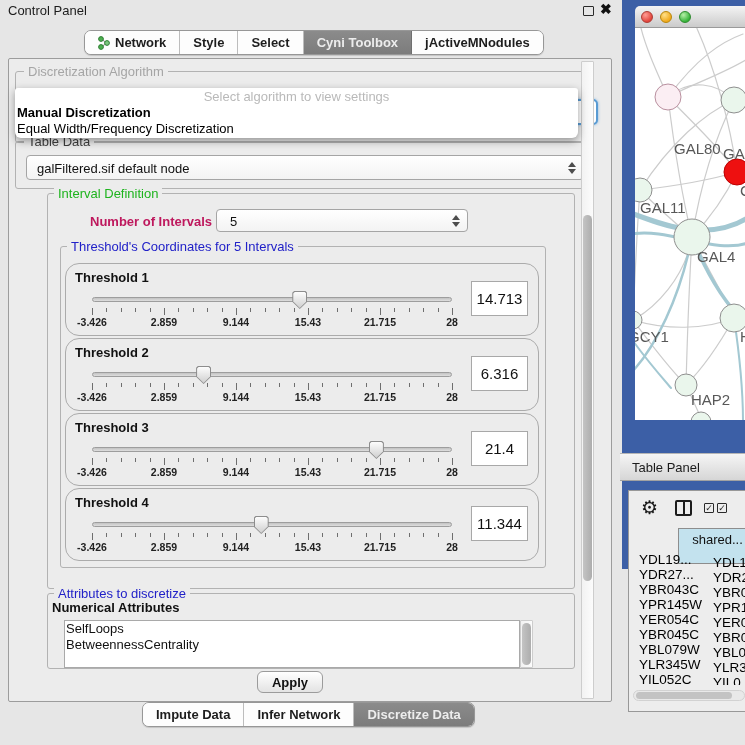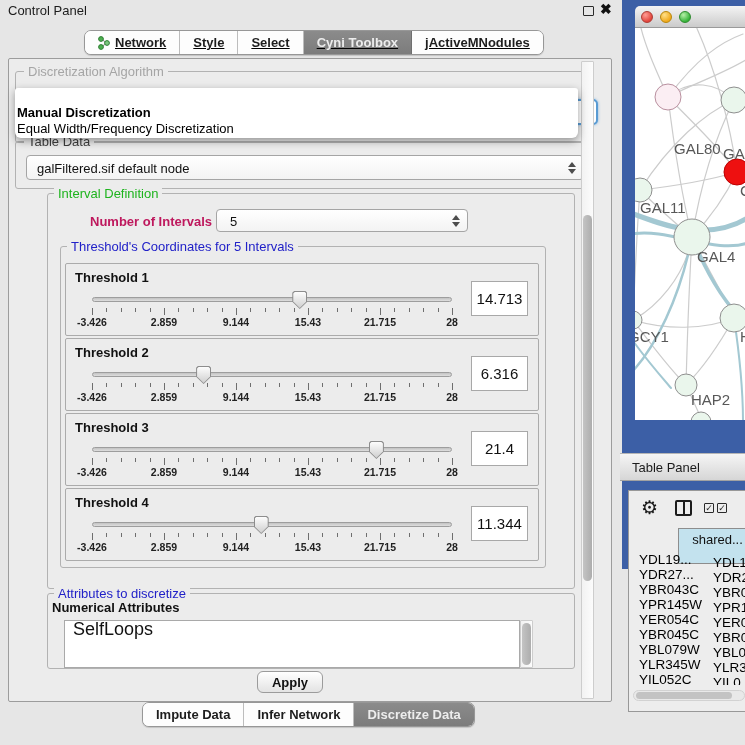--- a/index.html
+++ b/index.html
@@ -11,21 +11,21 @@
   #control-panel{position:absolute;left:0;top:0;width:620px;height:745px;background:#e6e6e6;}
   #cp-titlebar{position:absolute;left:0;top:0;width:620px;height:22px;}
   #cp-title{position:absolute;left:8px;top:3px;font-size:13px;color:#1c1c1c;}
   #float-icon{position:absolute;left:583px;top:6px;width:11px;height:10px;border:1.6px solid #2a2a2a;border-radius:1px;}
   #close-icon{position:absolute;left:600px;top:1px;font-size:14px;font-weight:bold;color:#111;}
 
   .segbar{position:absolute;display:flex;height:25px;border:1px solid #979797;border-radius:7px;overflow:hidden;background:#fff;box-shadow:0 1px 1px rgba(0,0,0,.15);}
   .seg{display:flex;align-items:center;gap:5px;padding:0 13px;font-size:13px;font-weight:bold;color:#1d1d1d;background:#fdfdfd;border-right:1px solid #bdbdbd;white-space:nowrap;}
   .seg:last-child{border-right:none;}
   .seg.sel{background:linear-gradient(#8b8b8b,#7c7c7c);color:#ededed;border-right-color:#6f6f6f;}
-  #top-tabs{left:84px;top:30px;text-decoration:underline;}
+  #top-tabs{left:84px;top:30px;}
   #bottom-tabs{left:142px;top:702px;}
 
   #cp-content{position:absolute;left:8px;top:58px;width:604px;height:644px;background:#ececec;border:1px solid #9c9c9c;border-radius:2px;}
 
   .groupbox{position:absolute;border:1px solid #b2b2b2;border-radius:3px;}
   .grouptitle{position:absolute;top:-8px;left:8px;background:#ececec;padding:0 4px;font-size:13px;white-space:nowrap;}
   .gt-gray{color:#a5a5a5;}
   .gt-dark{color:#3f3f3f;}
   .gt-green{color:#1eb41e;}
   .gt-blue{color:#2121c8;}
@@ -38,40 +38,40 @@
   .stepper .dn{border-top:5px solid #4d4d4d;}
 
   
   #algo-ring{position:absolute;left:556px;top:27px;width:26px;height:26px;background:#fff;border:2px solid #599bd3;border-radius:5px;box-shadow:0 0 3px #7fb3e0;}
   #algo-popup{position:absolute;left:6px;top:29px;width:563px;height:50px;background:#fff;border-radius:3px 3px 6px 6px;box-shadow:0 3px 9px rgba(0,0,0,.38);z-index:10;}
   #algo-hint{position:absolute;left:0;top:1px;width:100%;text-align:center;font-size:13px;color:#b9b9b9;}
   #algo-opt1{position:absolute;left:2px;top:17px;font-size:13px;font-weight:bold;color:#000;}
   #algo-opt2{position:absolute;left:2px;top:33px;font-size:13px;color:#000;}
 
   
-  .thr-panel{position:absolute;left:4px;width:474px;height:73px;border:1px solid #ababab;border-radius:2px;}
+  .thr-panel{position:absolute;left:4px;width:474px;height:73px;border:1px solid #ababab;border-radius:14px;}
   .thr-label{position:absolute;left:9px;top:6px;font-size:13px;font-weight:bold;color:#111;}
   .thr-track{position:absolute;left:26px;top:33px;width:360px;height:5px;background:linear-gradient(#c2c2c2,#dedede);border:1px solid #9d9d9d;border-radius:3px;}
   .thr-thumb{position:absolute;top:27px;width:15px;height:18px;background:#8d8d8d;clip-path:polygon(50% 100%,0 60%,0 10%,12% 0,88% 0,100% 10%,100% 60%);}
   .thr-thumb i{position:absolute;left:1px;top:1px;width:13px;height:16px;background:linear-gradient(#fdfdfd,#cfcfcf);clip-path:polygon(50% 100%,0 60%,0 10%,12% 0,88% 0,100% 10%,100% 60%);}
   .thr-ticks{position:absolute;left:26px;top:44px;width:360px;height:8px;}
   .thr-ticks b{position:absolute;top:0;width:1px;background:#6e6e6e;}
   .thr-ticklabels{position:absolute;left:26px;top:52px;width:360px;height:14px;}
   .thr-ticklabels span{position:absolute;transform:translateX(-50%);font-size:10.5px;font-weight:bold;color:#222;white-space:nowrap;}
   .thr-value{position:absolute;right:10px;top:17px;width:57px;height:35px;background:#fff;border:1px solid #a8a8a8;font-size:15px;color:#111;text-align:center;line-height:33px;}
 
   
   .vscroll{position:absolute;background:linear-gradient(to right,#f2f2f2,#fcfcfc);border:1px solid #cdcdcd;border-radius:1px;}
   .vthumb{position:absolute;left:1px;width:9px;background:linear-gradient(to right,#c4c4c4,#adadad);border-radius:6px;}
   .hscroll{position:absolute;height:11px;background:#e9e9e9;border-radius:6px;border:1px solid #d2d2d2;}
   .hthumb{position:absolute;top:1px;height:7px;background:#c3c3c3;border-radius:5px;}
 
   
   #attr-list{position:absolute;left:16px;top:26px;width:456px;height:48px;background:#fff;border:1px solid #a9a9a9;overflow:hidden;}
-  #attr-list .row{font-size:18px;color:#111;line-height:16px;padding-left:8px;white-space:nowrap;}
+  #attr-list .row{font-size:13px;color:#111;line-height:16px;padding-left:1px;white-space:nowrap;}
 
   .pushbtn{position:absolute;background:linear-gradient(#ffffff,#e3e3e3);border:1px solid #9b9b9b;border-radius:6px;font-size:13px;font-weight:bold;color:#111;text-align:center;}
 
   
   #net-window{position:absolute;left:622px;top:0;width:123px;height:569px;background:#3c5fa6;}
   #net-inner{position:absolute;left:13px;top:6px;width:112px;height:414px;}
   #net-titlebar{position:absolute;left:0;top:0;width:112px;height:22px;background:linear-gradient(#f4f4f4,#cbcbcb);border-bottom:1px solid #9a9a9a;border-radius:5px 0 0 0;}
   .tl{position:absolute;top:5px;width:12px;height:12px;border-radius:50%;}
   #tl-red{left:6px;background:radial-gradient(circle at 35% 30%,#ff9d94,#e2453c 70%);border:1px solid #ad3b34;}
   #tl-yellow{left:25px;background:radial-gradient(circle at 35% 30%,#ffe08a,#f0a91c 70%);border:1px solid #b8860b;}
@@ -133,20 +133,21 @@
     </div>
 
   <div id="cp-content">
 
     <div class="groupbox" style="left:6px;top:12px;width:578px;height:72px;">
       <span class="grouptitle gt-gray">Discretization Algorithm</span>
       <div id="algo-ring"></div>
     </div>
 
     <div id="algo-popup">
+      <div id="algo-hint">Select algorithm to view settings</div>
       <div id="algo-opt1">Manual Discretization</div>
       <div id="algo-opt2">Equal Width/Frequency Discretization</div>
     </div>
 
     <div class="groupbox" style="left:6px;top:82px;width:578px;height:48px;">
       <span class="grouptitle gt-dark">Table Data</span>
       <div class="combo" style="left:10px;top:13px;width:558px;height:25px;">
         <span class="cval">galFiltered.sif default node</span>
         <span class="stepper">
             <i class="up"></i>
@@ -351,20 +352,21 @@
 
     <div class="vscroll" style="left:572px;top:2px;width:13px;height:638px;">
       <div class="vthumb" style="top:153px;height:366px;"></div>
     </div>
 
     <div class="groupbox" style="left:38px;top:534px;width:528px;height:76px;">
       <span class="grouptitle gt-blue" style="left:6px;">Attributes to discretize</span>
       <span style="position:absolute;left:4px;top:6px;font-size:13px;font-weight:bold;color:#111;">Numerical Attributes</span>
       <div id="attr-list">
           <div class="row">SelfLoops</div>
+          <div class="row">BetweennessCentrality</div>
         </div>
       <div class="vscroll" style="left:472px;top:26px;width:13px;height:48px;">
         <div class="vthumb" style="top:2px;height:42px;"></div>
       </div>
     </div>
 
     <button class="pushbtn" style="left:248px;top:612px;width:66px;height:22px;">Apply</button>
   </div>
 
   <div id="bottom-tabs" class="segbar">

